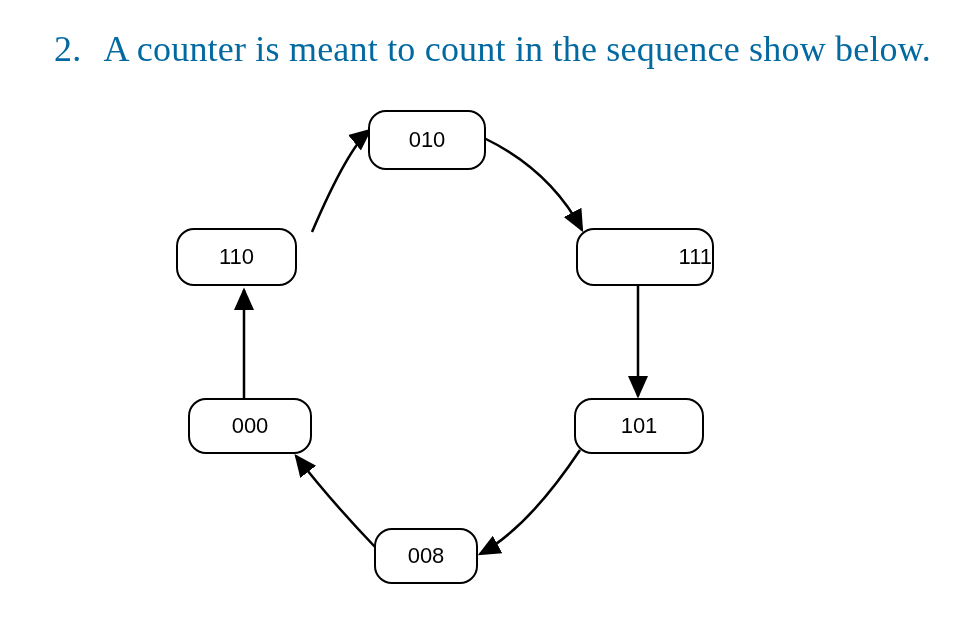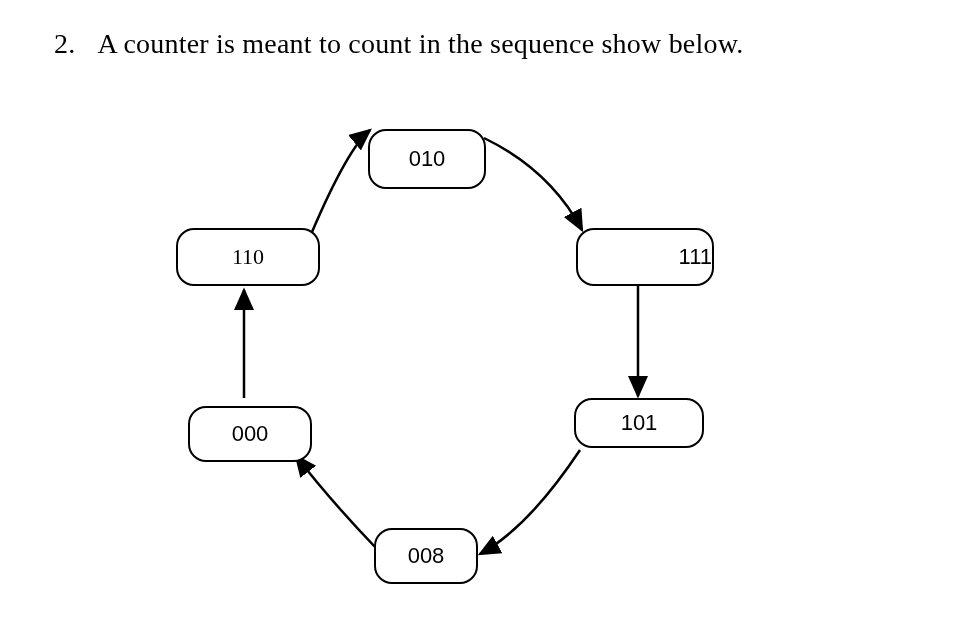--- a/index.html
+++ b/index.html
@@ -11,22 +11,22 @@
       width: 968px;
       height: 642px;
       background: #fff;
       font-family: "Times New Roman", Times, serif;
       position: relative;
     }
     .question-text {
       position: absolute;
       top: 28px;
       left: 54px;
-      font-size: 28px;
-      color: #000000;
+      font-size: 36px;
+      color: #0369a1;
       letter-spacing: 0.2px;
     }
     .question-number {
       display: inline-block;
       margin-right: 22px;
     }
     .diagram {
       position: absolute;
       top: 100px;
       left: 130px;
@@ -40,25 +40,25 @@
       border: 2.5px solid #000;
       border-radius: 18px;
       background: #fff;
       display: flex;
       align-items: center;
       justify-content: center;
       font-family: Arial, Helvetica, sans-serif;
       font-size: 22px;
       color: #000;
     }
-    .node-010 { top: 10px; left: 238px; width: 118px; height: 60px; margin-top: 19px; }
-    .node-110 { top: 128px; left: 46px; width: 144px; height: 58px; font-family: Liberation Serif, serif; }
+    .node-010 { top: 10px; left: 238px; width: 118px; height: 60px; }
+    .node-110 { top: 128px; left: 46px; width: 121px; height: 58px; }
     .node-111 { top: 128px; left: 446px; width: 138px; height: 58px; justify-content: flex-end; }
-    .node-000 { top: 306px; left: 58px; width: 124px; height: 56px; }
-    .node-101 { top: 298px; left: 444px; width: 130px; height: 50px; }
+    .node-000 { top: 298px; left: 58px; width: 124px; height: 56px; }
+    .node-101 { top: 298px; left: 444px; width: 130px; height: 56px; }
     .node-001 { top: 428px; left: 244px; width: 104px; height: 56px; }
     svg.arrows {
       position: absolute;
       top: 0;
       left: 0;
       width: 660px;
       height: 520px;
     }
   </style>
 </head>

